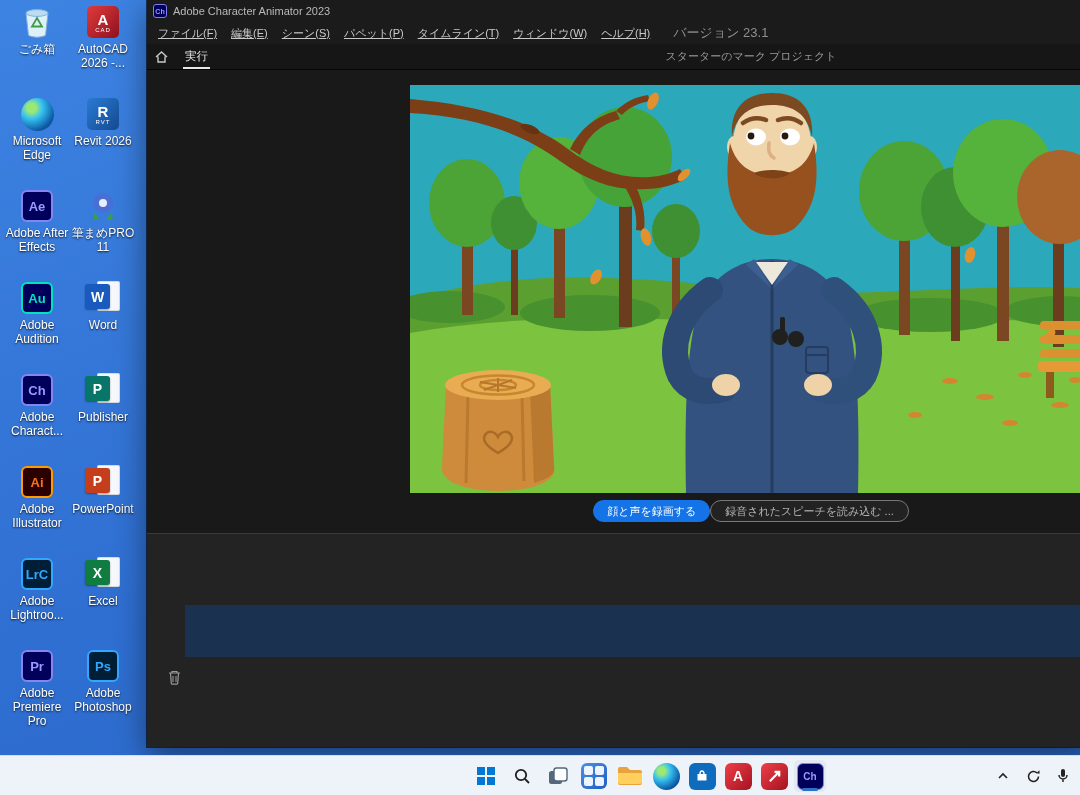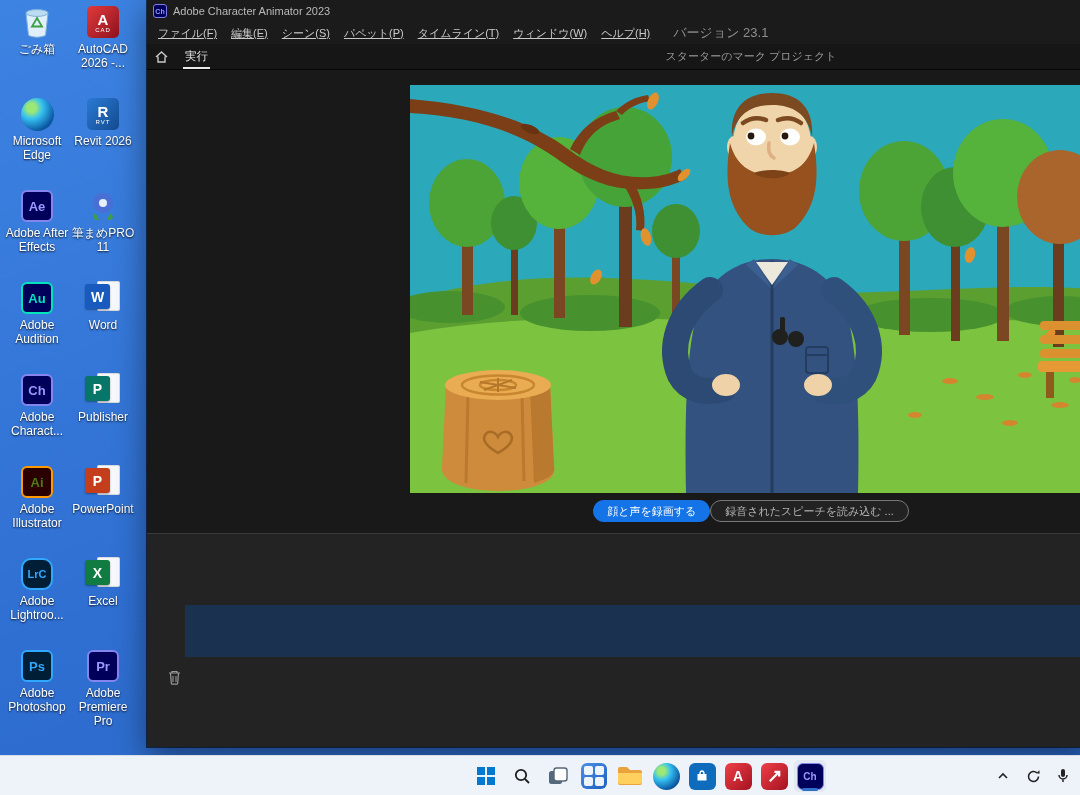--- a/index.html
+++ b/index.html
@@ -13,23 +13,23 @@
                    grid-template-columns:66px 66px; grid-auto-rows:92px; }
   .dicon { width:66px; display:flex; flex-direction:column; align-items:center; gap:3px; cursor:default; }
   .dicon .art { width:38px; height:36px; display:flex; align-items:center; justify-content:center; }
   .dicon .lbl { font-size:12px; color:#fff; text-align:center; line-height:1.15;
                 max-width:66px; text-shadow:0 1px 2px rgba(0,0,0,.85); word-break:break-word; }
   .adtile { width:32px; height:32px; border-radius:6px; display:flex; align-items:center;
             justify-content:center; font-weight:bold; font-size:13px; }
   .t-ae,.t-pr,.t-ch,.t-au { background:#00005b; }
   .t-ae,.t-pr,.t-ch { color:#9999ff; border:2px solid #8585f0; }
   .t-au { color:#00e4bb; border:2px solid #00e4bb; }
-  .t-ai { background:#2b0000; color:#4d7c0f; border:2px solid #ff9a00; }
+  .t-ai { background:#2b0000; color:#f97316; border:2px solid #ff9a00; }
   .t-ps,.t-lrc { background:#001e36; color:#31a8ff; border:2px solid #31a8ff; }
-  .t-lrc { font-size:11px;border-radius:10px; }
+  .t-lrc { font-size:13px; }
   .sqtile { width:32px; height:32px; border-radius:5px; display:flex; flex-direction:column;
             align-items:center; justify-content:center; color:#fff; }
   .t-acad { background:linear-gradient(135deg,#e03a3a,#8f1220); }
   .t-rvt  { background:linear-gradient(135deg,#2a7ad4,#144b90); }
   .sqtile .big { font-size:15px; font-weight:bold; line-height:1; }
   .sqtile .sub { font-size:6px; letter-spacing:1px; }
   .edge-ball { width:33px; height:33px; border-radius:50%;
      background: radial-gradient(circle at 32% 30%, #9ce877 0 14%, #35c1f1 34%, #0c59a4 72%, #123a78 100%); }
   .office { position:relative; width:40px; height:34px; }
   .office .page { position:absolute; right:2px; top:1px; width:23px; height:30px;
@@ -218,30 +218,30 @@
     <div class="dicon">
       <div class="art office">
         <span class="page"></span>
           <span class="tile tile-excel">X</span>
       </div>
       <div class="lbl">Excel</div>
     </div>
 
     <div class="dicon">
       <div class="art">
+        <div class="adtile t-pr">Pr</div>
+      </div>
+      <div class="lbl">Adobe Premiere Pro</div>
+    </div>
+
+    <div class="dicon">
+      <div class="art">
         <div class="adtile t-ps">Ps</div>
       </div>
       <div class="lbl">Adobe Photoshop</div>
-    </div>
-
-    <div class="dicon">
-      <div class="art">
-        <div class="adtile t-pr">Pr</div>
-      </div>
-      <div class="lbl">Adobe Premiere Pro</div>
     </div>
   </div>
 
   <div class="window">
 
     <div class="titlebar">
       <span class="app-ico">Ch</span>
       <span class="title">Adobe Character Animator 2023</span>
     </div>
 

